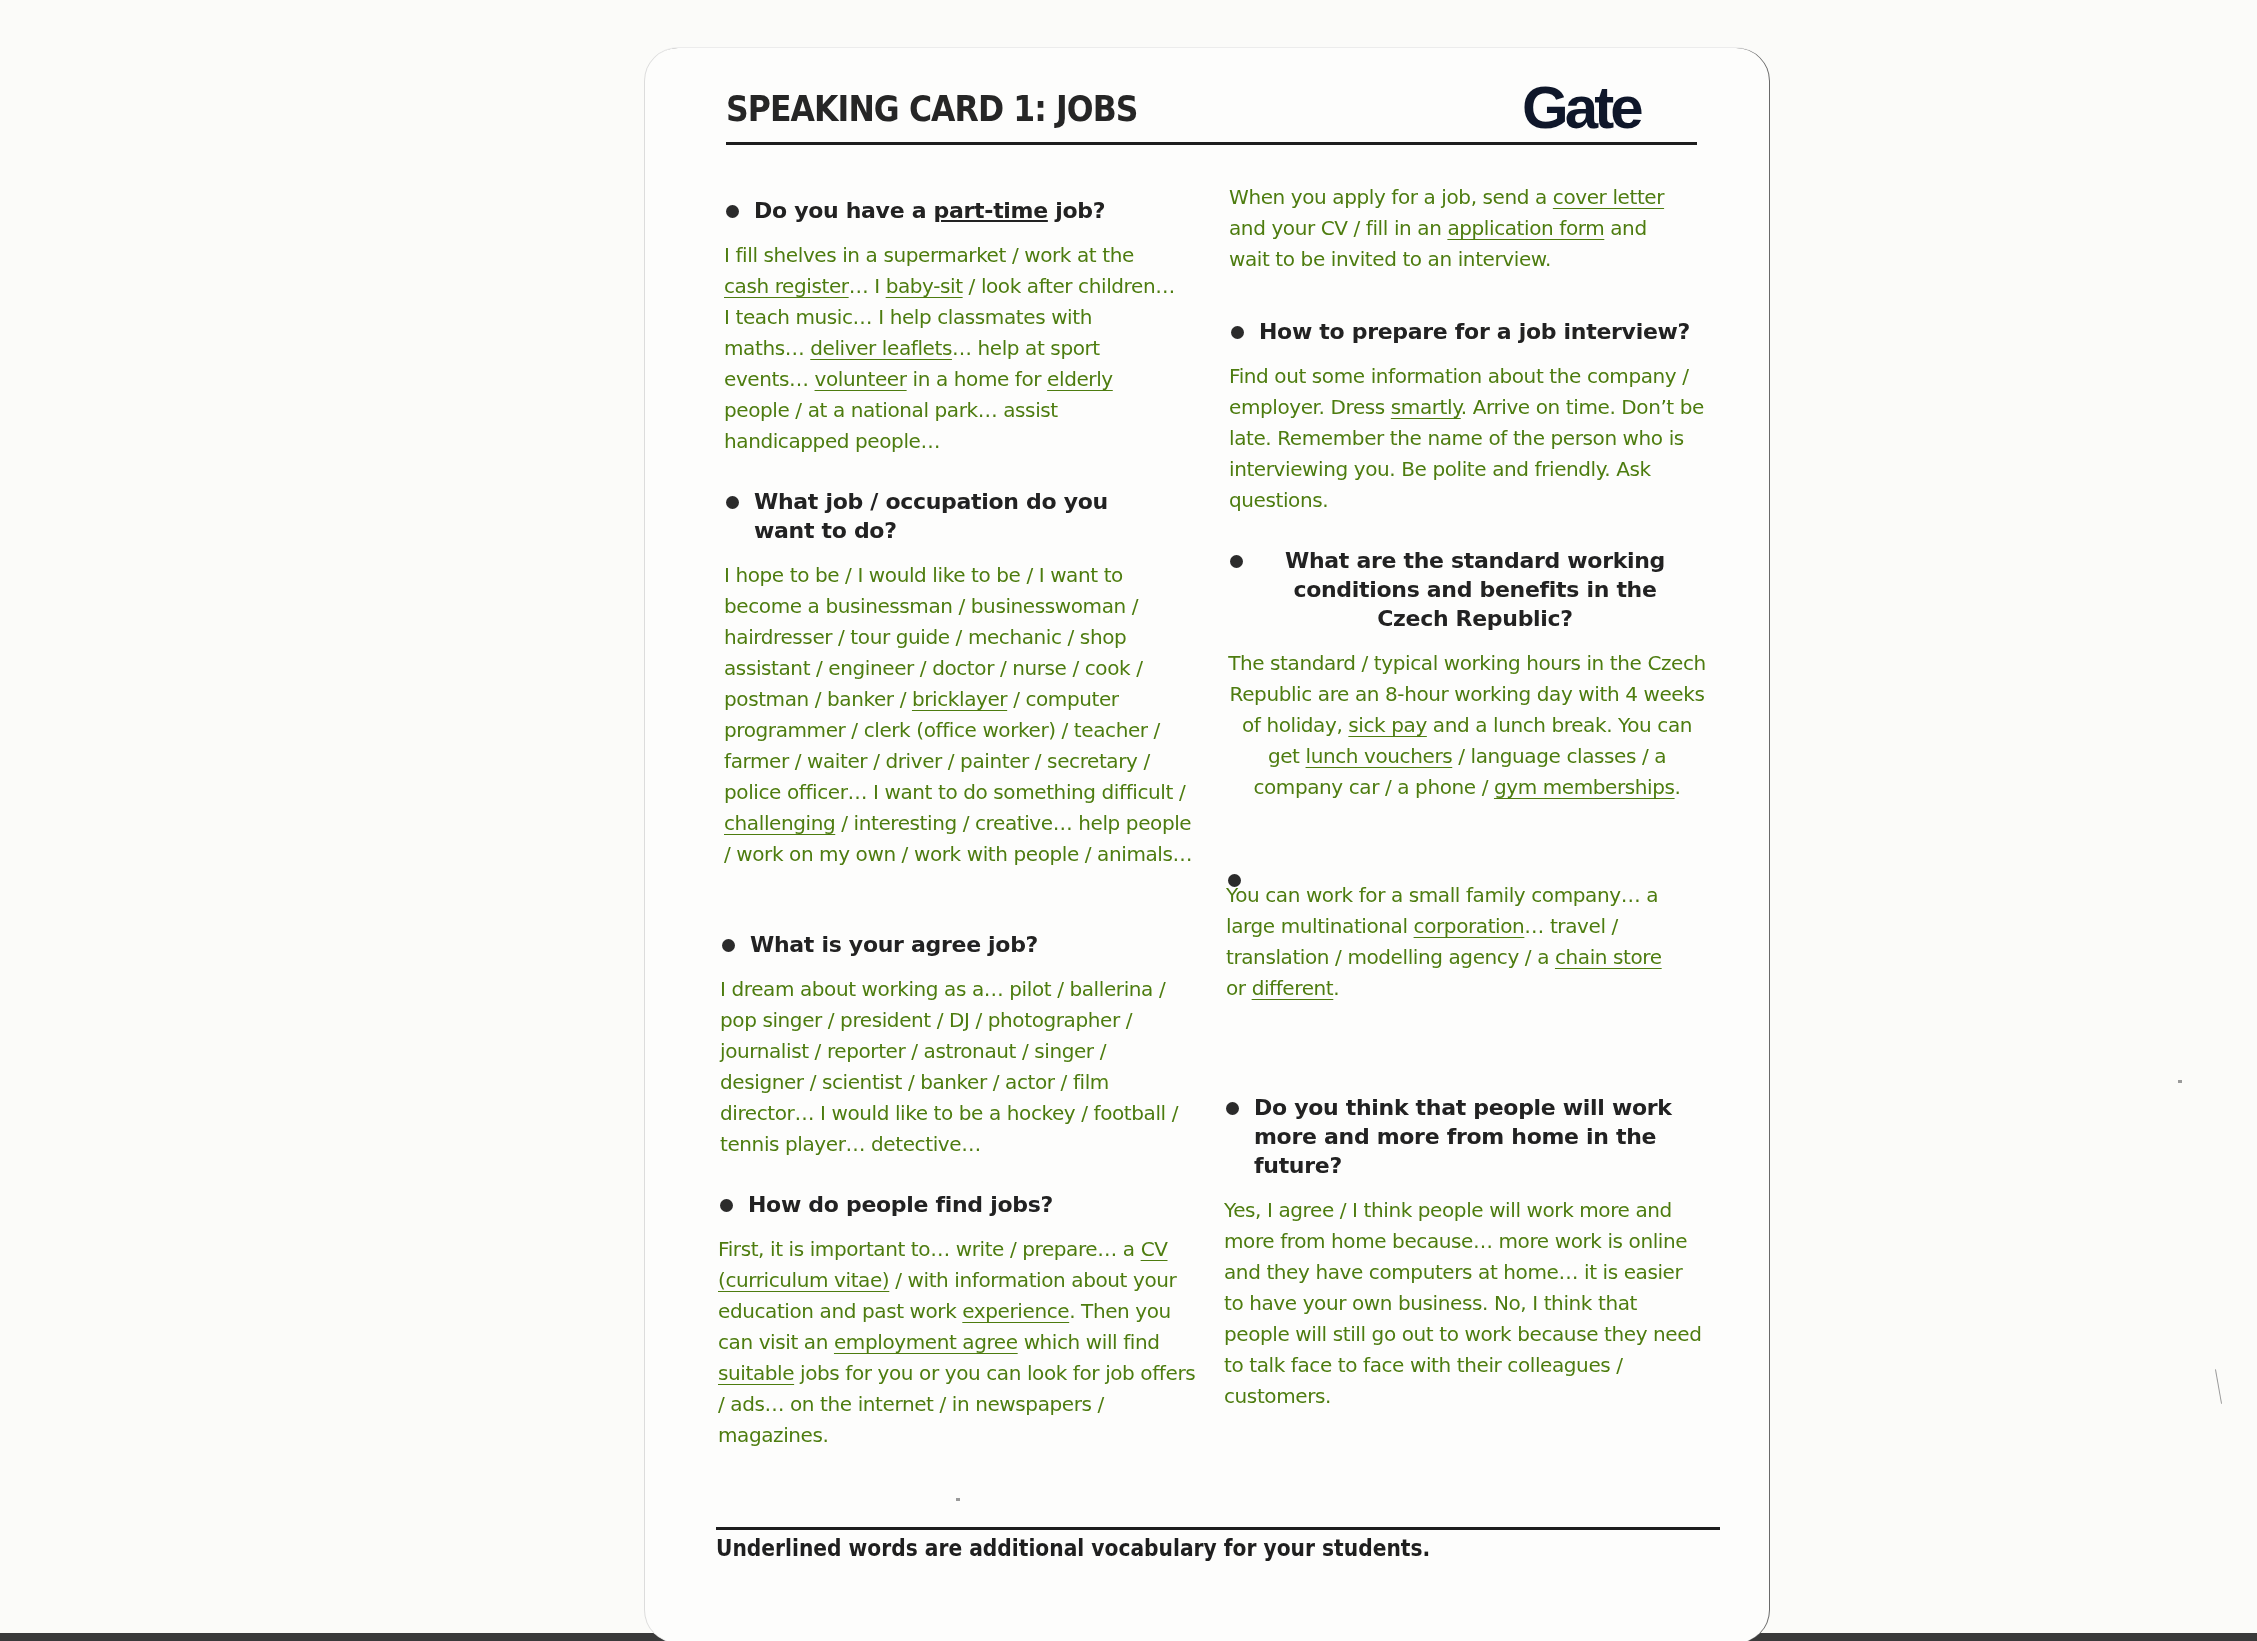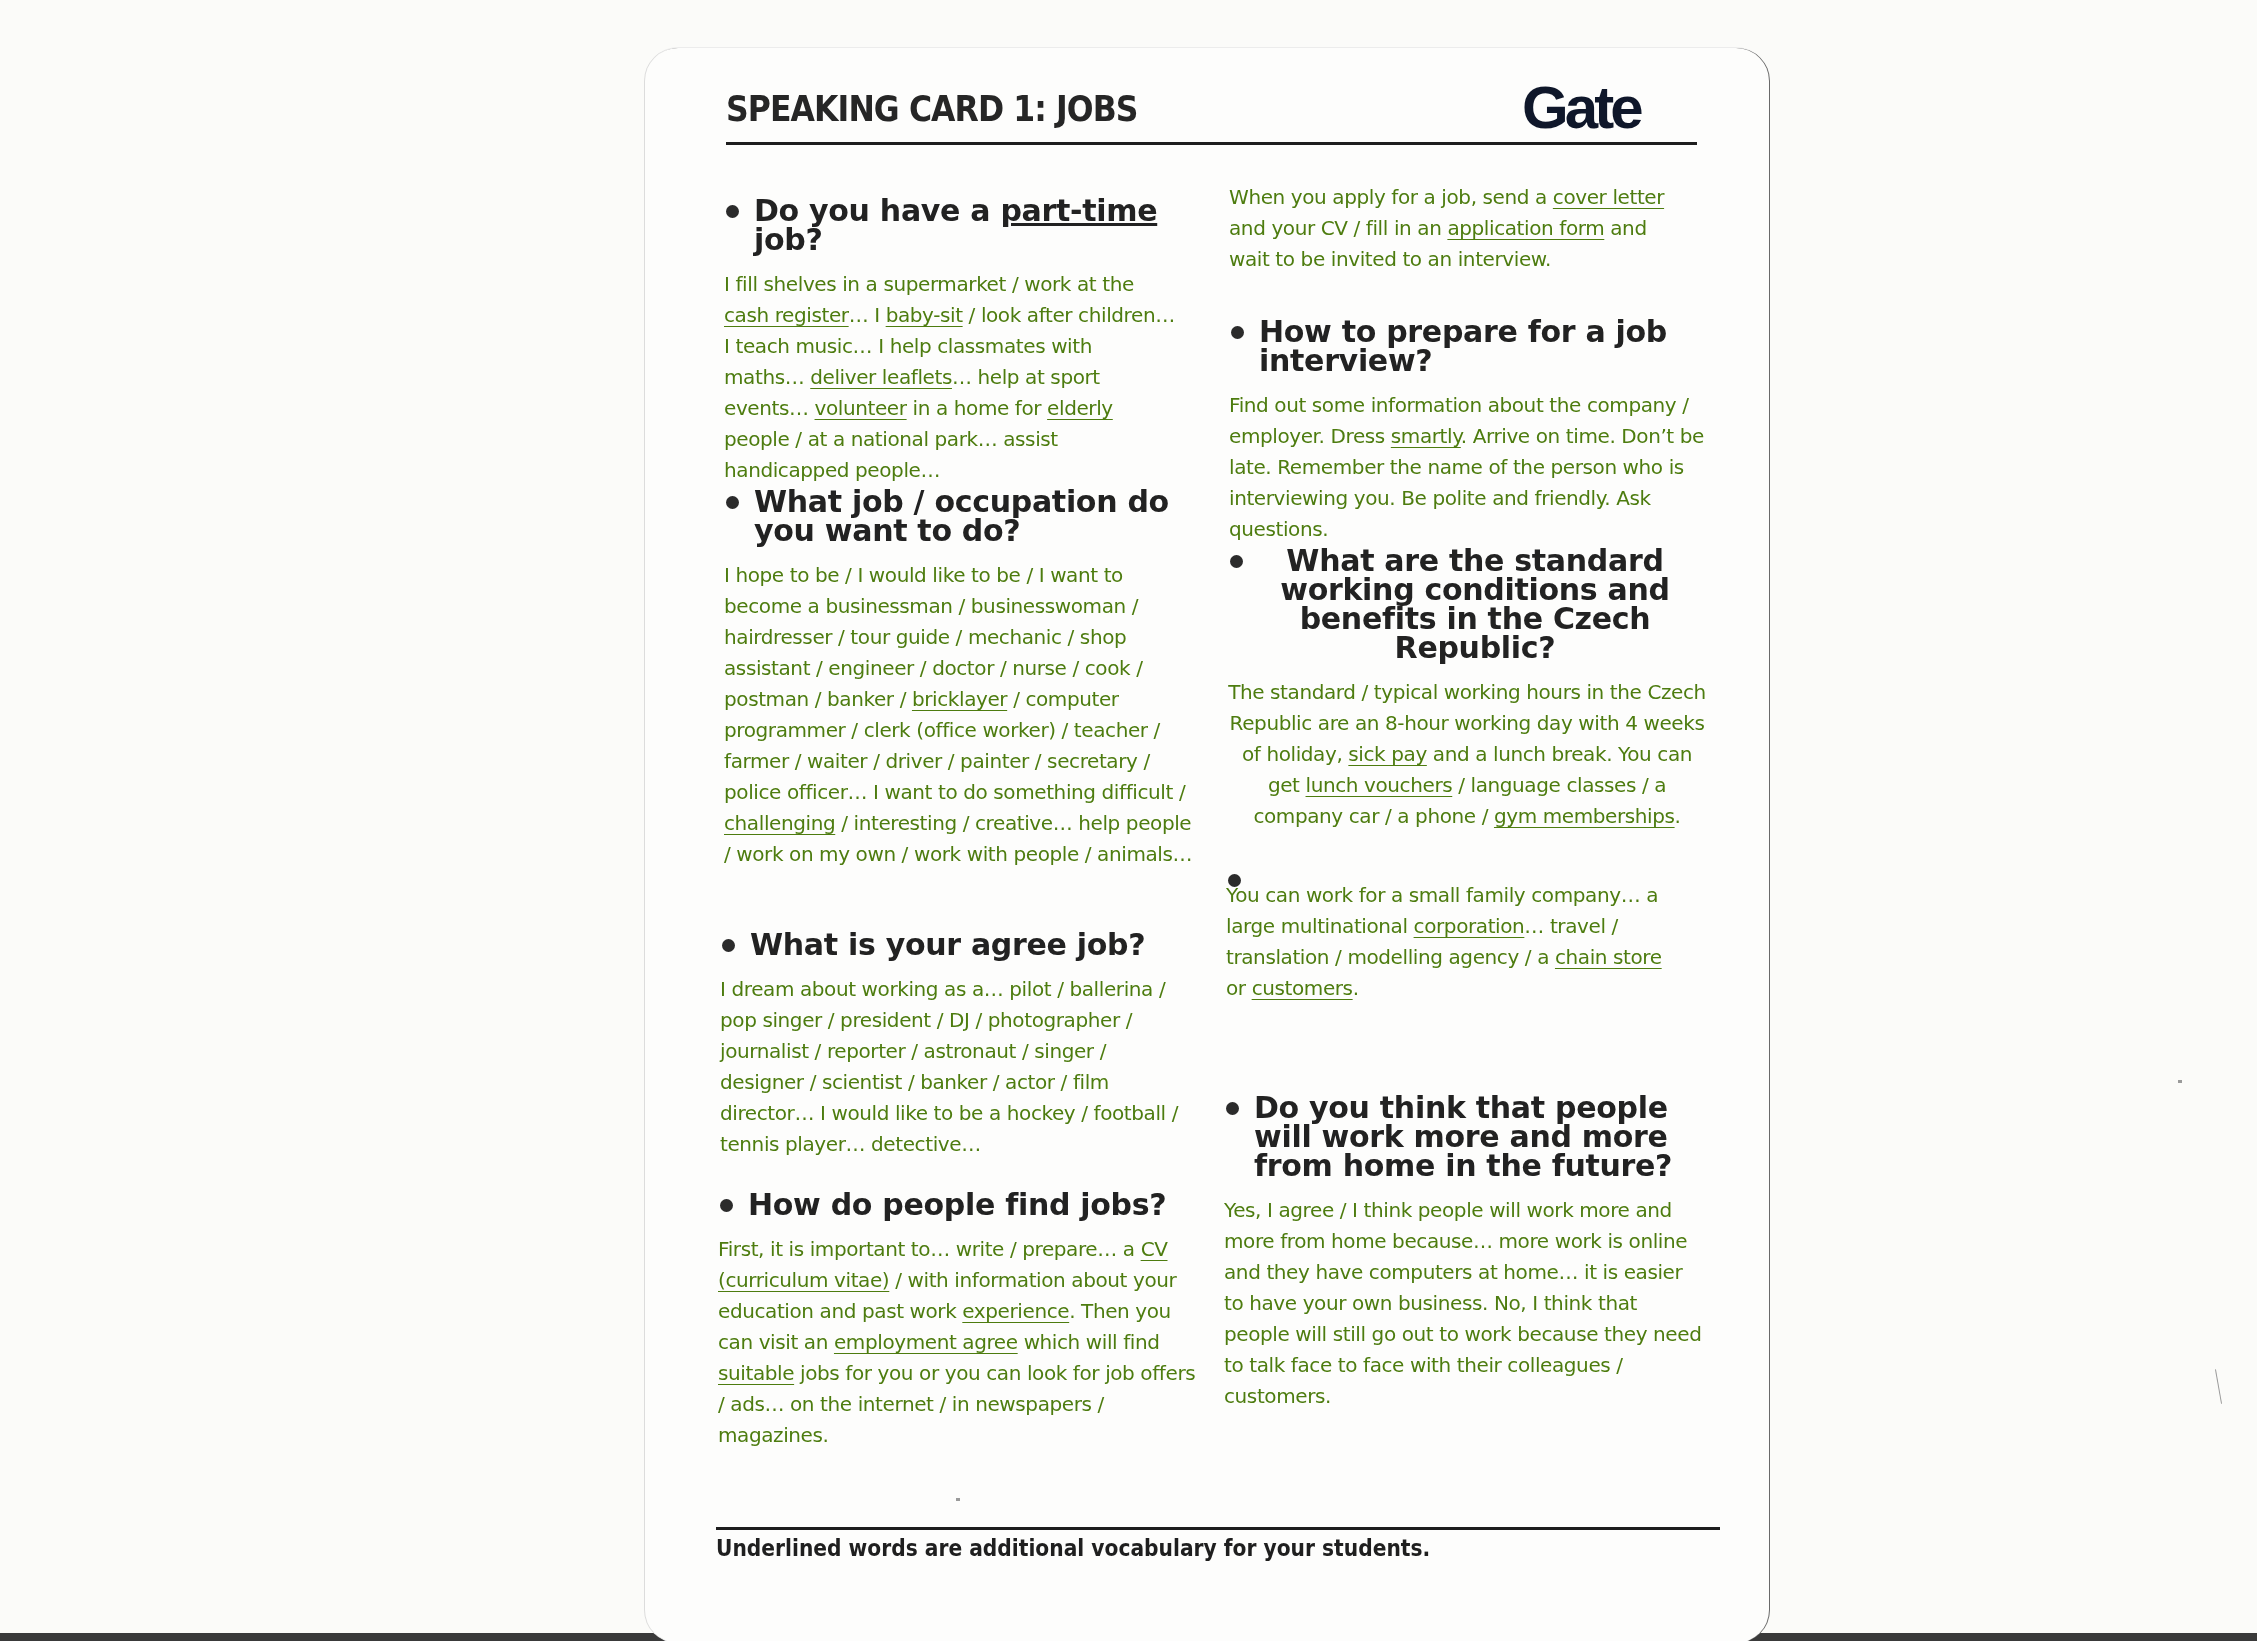--- a/index.html
+++ b/index.html
@@ -25,21 +25,21 @@
   .logo {
     position:absolute; left:1522px; top:73px;
     font-family:"Liberation Sans", sans-serif; font-weight:bold;
     font-size:60px; letter-spacing:-3.9px; color:#0f172a;
   }
   .rule { position:absolute; background:#1e1e1e; }
   .q { position:absolute; width:454px; }
   .q-head {
     position:relative; padding-left:30px;
     font-family:"DejaVu Sans", sans-serif; font-weight:bold;
-    font-size:30px; line-height:29px; color:#222;
+    font-size:22px; line-height:29px; color:#222;
     letter-spacing:-0.3px;
   }
   .q-head .bullet {
     position:absolute; left:1.9px; top:8.7px; width:13.5px; height:13.5px;
     border-radius:50%; background:#2b2b2b;
   }
   .q-body {
     font-family:"DejaVu Sans", sans-serif; font-weight:normal;
     font-size:20px; line-height:31px; color:#4d7c0f;
     letter-spacing:-0.4px; margin-top:15.4px;
@@ -113,21 +113,21 @@
     <span class="bullet"></span>
     <span>What are the standard working conditions and benefits in the Czech Republic?</span>
   </div>
   <div class="q-body" style="width:478px;">The standard / typical working hours in the Czech Republic are an 8-hour working day with 4 weeks of holiday, <u>sick pay</u> and a lunch break. You can get <u>lunch vouchers</u> / language classes / a company car / a phone / <u>gym memberships</u>.</div>
 </div>
 
 <div class="q" style="left:1226px; top:865px;">
   <div class="q-head" style="width:473px;">
     <span class="bullet"></span>
   </div>
-  <div class="q-body" style="width:454px;">You can work for a small family company… a large multinational <u>corporation</u>… travel / translation / modelling agency / a <u>chain store </u>or <u>customers</u>.</div>
+  <div class="q-body" style="width:454px;">You can work for a small family company… a large multinational <u>corporation</u>… travel / translation / modelling agency / a <u>chain store </u>or <u>different</u>.</div>
 </div>
 
 <div class="q" style="left:1224px; top:1093px;">
   <div class="q-head" style="width:425px;">
     <span class="bullet"></span>
     <span>Do you think that people will work more and more from home in the future?</span>
   </div>
   <div class="q-body" style="width:483px;">Yes, I agree / I think people will work more and more from home because… more work is online and they have computers at home… it is easier to have your own business. No, I think that people will still go out to work because they need to talk face to face with their colleagues / customers.</div>
 </div>
 

